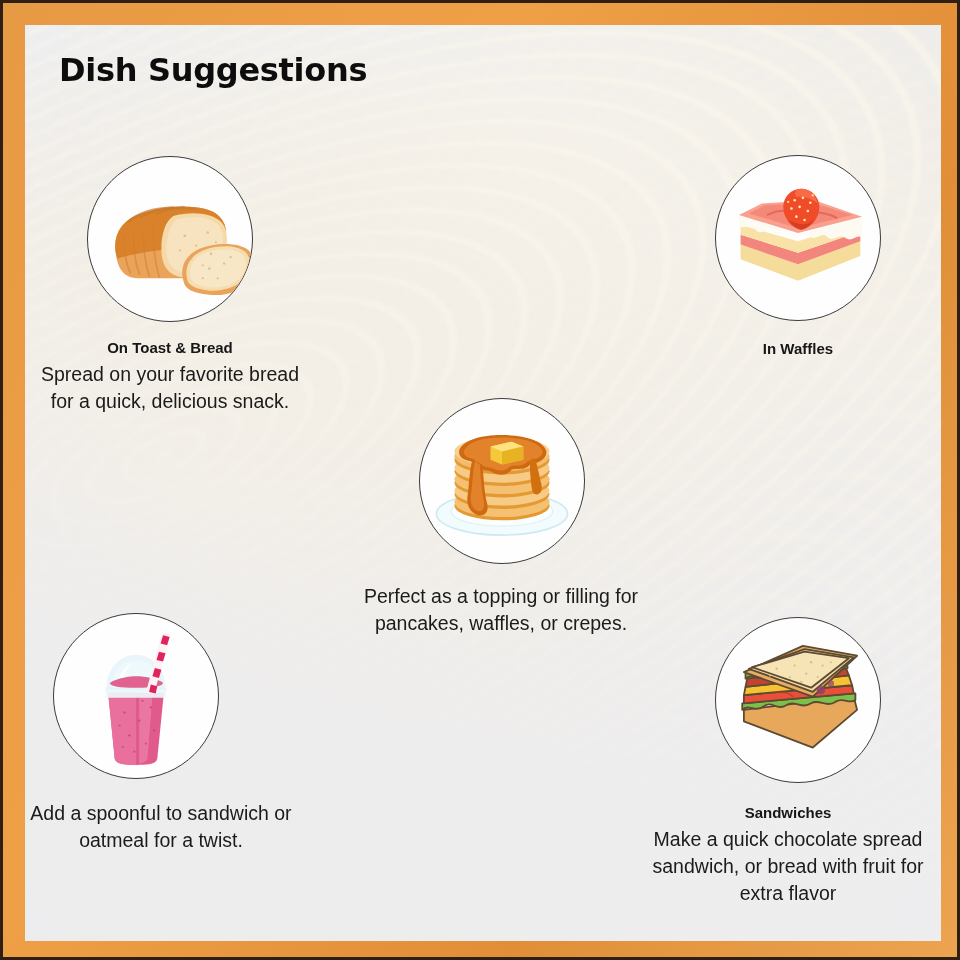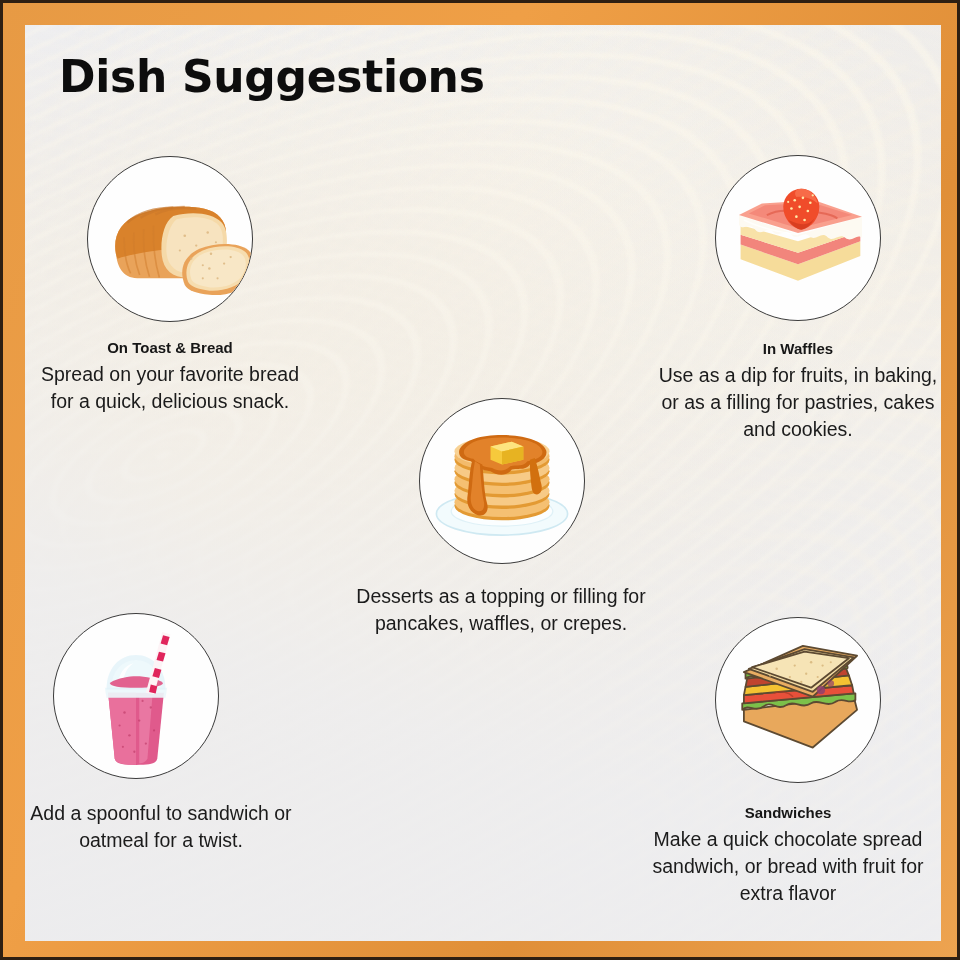--- a/index.html
+++ b/index.html
@@ -78,21 +78,21 @@
   #m-veil {
     background:
       linear-gradient(200deg, rgba(236,236,238,0) 0%, rgba(238,238,240,0.35) 46%, rgba(237,237,239,0.85) 72%, rgba(236,236,238,0.95) 100%);
   }
 
   
   #title {
     position: absolute;
     left: 34px;
     top: 26px;
-    font-size: 44px;
+    font-size: 32px;
     font-weight: bold;
     letter-spacing: -0.3px;
     color: #0d0d0d;
     font-family: "DejaVu Sans", sans-serif;
     white-space: nowrap;
   }
 
   
   .item { position: absolute; }
   .bubble {
@@ -234,21 +234,20 @@
                 <circle cx="118" cy="48" r="1.4"></circle>
                   <circle cx="88" cy="56" r="1.3"></circle>
               </g>
 
               <path d="M34 78 C46 84 70 92 100 96" stroke="#fff" stroke-width="2" opacity=".7" fill="none"></path>
             </g>
           </svg>
         </div>
         <div class="caption" id="cap-dessert">
           <div class="head">In Waffles</div>
-          <div class="body">Use as a dip for fruits, in baking, or as a filling for pastries, cakes and cookies.</div>
         </div>
       </div>
 
       <div class="item">
         <div class="bubble" id="bubble-pancake">
           <svg viewBox="0 0 200 200">
             <g>
 
               <ellipse cx="100" cy="140" rx="80" ry="26" fill="#f2fbfd" stroke="#cfe9f2" stroke-width="2"></ellipse>
               <ellipse cx="100" cy="137" rx="62" ry="18" fill="#fbfeff" stroke="#dff1f7" stroke-width="1.5"></ellipse>
@@ -282,21 +281,21 @@
               <path d="M140 72 C144 84 146 96 148 104 C150 112 146 118 140 116 C136 114 136 106 135 98
                        C134 88 134 80 134 74 Z" fill="#d2700f"></path>
 
               <path d="M86 58 L112 52 L126 58 L126 74 L100 80 L86 74 Z" fill="#f6c93c"></path>
               <path d="M86 58 L112 52 L126 58 L100 64 Z" fill="#fde37f"></path>
               <path d="M100 64 L126 58 L126 74 L100 80 Z" fill="#e7b322"></path>
             </g>
           </svg>
         </div>
         <div class="caption" id="cap-pancake">
-          <div class="body">Desserts as a topping or filling for pancakes, waffles, or crepes.</div>
+          <div class="body">Perfect as a topping or filling for pancakes, waffles, or crepes.</div>
         </div>
       </div>
 
       <div class="item">
         <div class="bubble" id="bubble-smoothie">
           <svg viewBox="0 0 200 200">
             <g>
 
               <path d="M66 96 L134 96 L126 176 C125 182 120 184 100 184 C80 184 75 182 74 176 Z" fill="#e05a8c"></path>
               <path d="M66 96 L100 96 L100 184 C84 184 75 182 74 176 Z" fill="#e9709c"></path>

